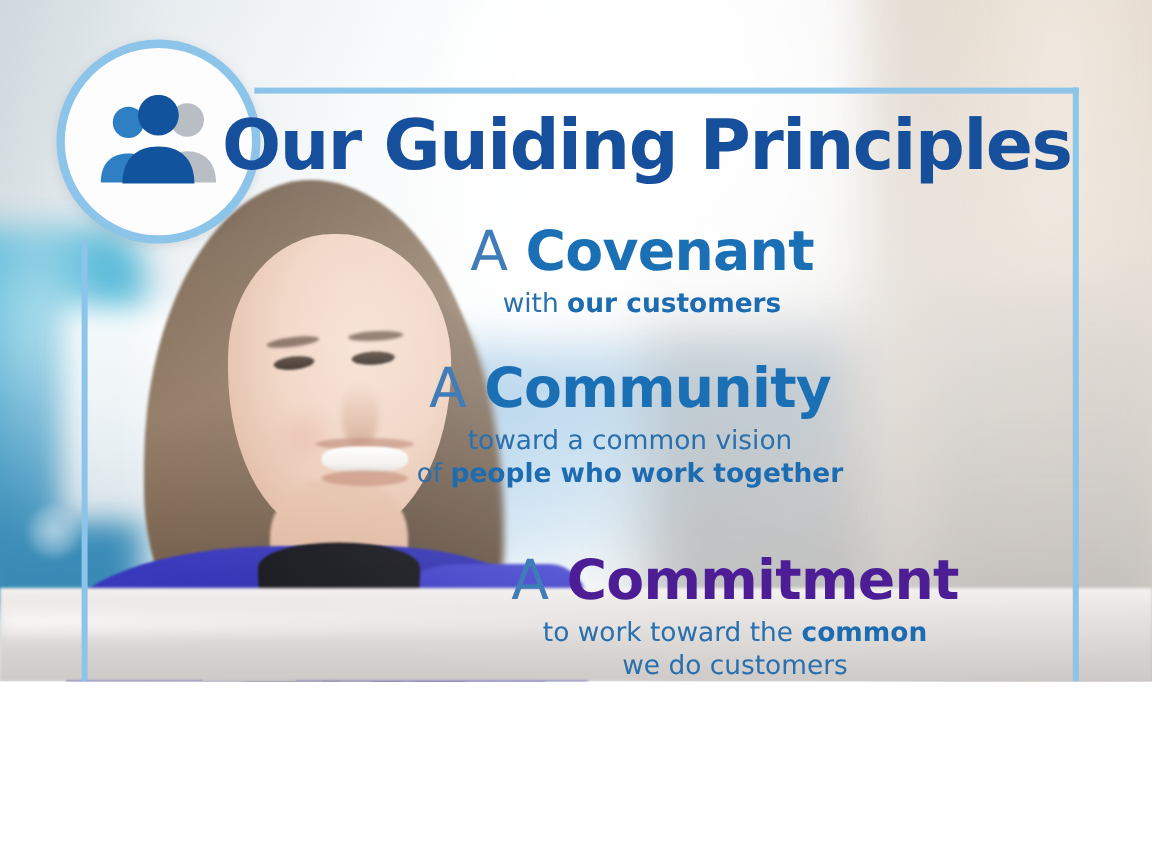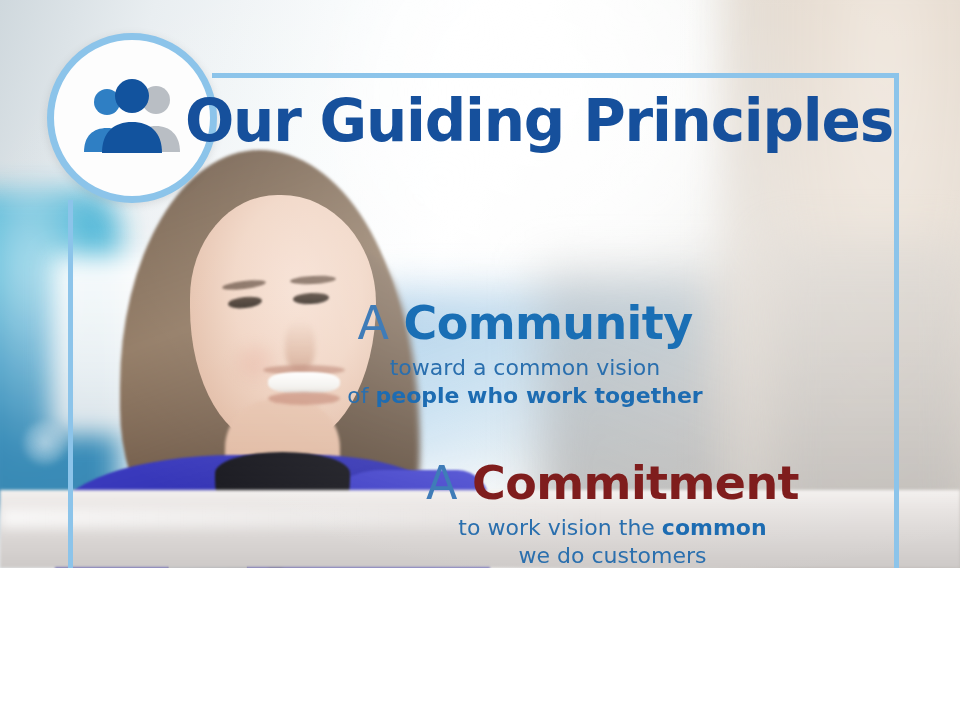--- a/index.html
+++ b/index.html
@@ -325,36 +325,45 @@
         <path d="M4 73 C4 57 13 49 27 49 C41 49 50 57 50 73 Z" fill="#2f7fc4"></path>
 
         <circle cx="52" cy="17" r="17" fill="#12539e"></circle>
         <path d="M22 74 C22 53 34 43 52 43 C70 43 82 53 82 74 Z" fill="#12539e"></path>
       </svg>
     </span>
   </div>
 
   <div class="title" style="color: rgb(22, 80, 156);">Our Guiding Principles</div>
 
+  <div class="principle p1">
+    <div class="p-head">
+      <span class="art" style="color: rgb(63, 124, 184);">A</span>
+      <span class="key" style="color: rgb(26, 111, 181);">Covenant</span>
+    </div>
+    <div class="p-sub" style="color: rgb(42, 111, 174);">
+        <div><span>with </span><b>our customers</b></div>
+      </div>
+  </div>
 
   <div class="principle p2">
     <div class="p-head">
       <span class="art" style="color: rgb(63, 124, 184);">A</span>
       <span class="key" style="color: rgb(26, 111, 181);">Community</span>
     </div>
     <div class="p-sub" style="color: rgb(42, 111, 174);">
         <div><span>toward a common vision</span></div>
         <div><span>of </span><b>people who work together</b></div>
       </div>
   </div>
 
   <div class="principle p3">
     <div class="p-head">
       <span class="art" style="color: rgb(63, 124, 184);">A</span>
-      <span class="key" style="color: #7f1d1d;">Commitment</span>
+      <span class="key" style="color: #4c1d95;">Commitment</span>
     </div>
     <div class="p-sub" style="color: rgb(42, 111, 174);">
-        <div><span>to work vision the </span><b>common</b></div>
+        <div><span>to work toward the </span><b>common</b></div>
         <div><span>we do customers</span></div>
       </div>
   </div>
 
 </div>
 
 </body></html>

